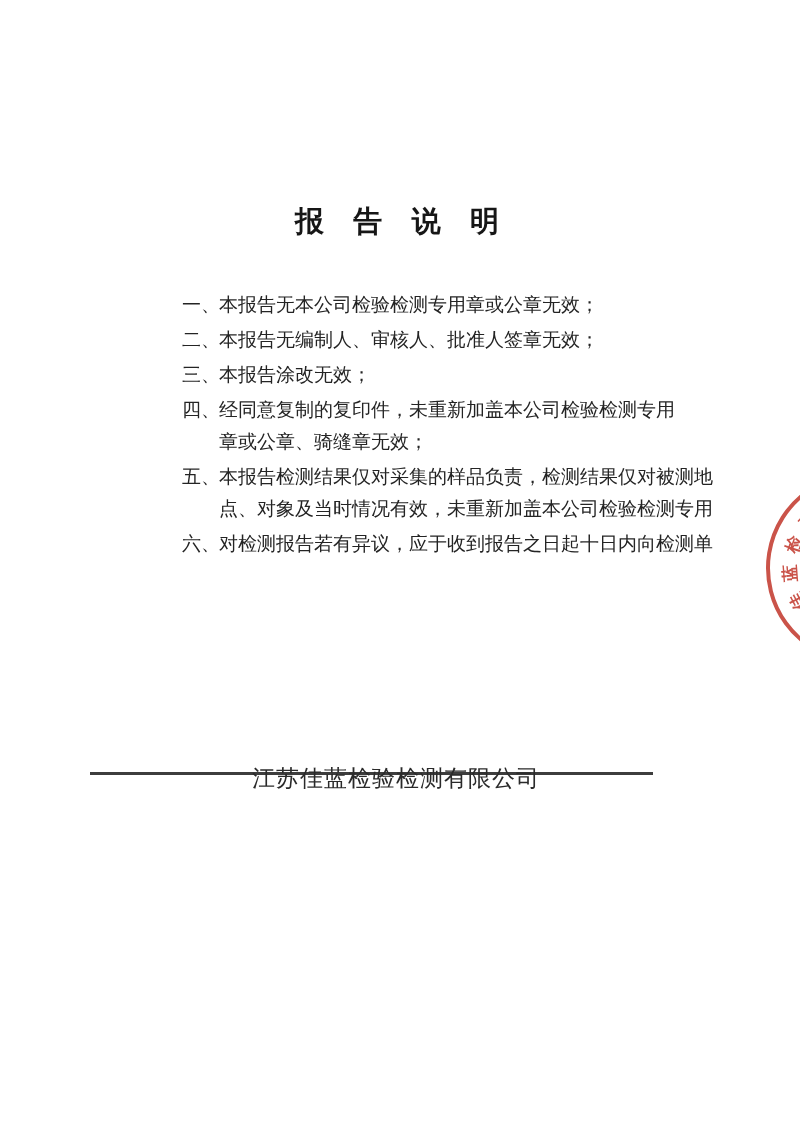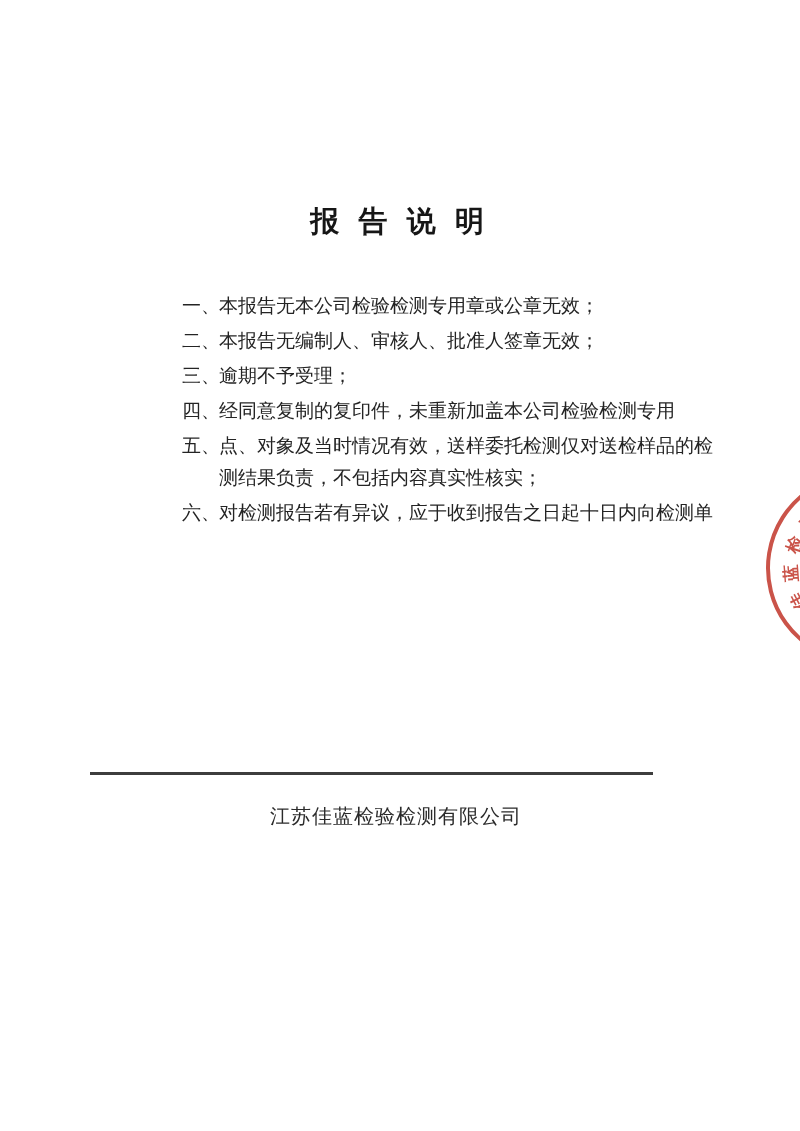--- a/index.html
+++ b/index.html
@@ -2,21 +2,21 @@
 <html><head>
 <meta charset="utf-8">
 <style>
   html, body { margin: 0; padding: 0; background: #ffffff; }
   .page {
     position: relative;
     width: 800px;
     height: 1131px;
     background: #ffffff;
     overflow: hidden;
-    font-family: Liberation Serif, serif;
+    font-family: Liberation Mono, monospace;
     color: #1f1f1f;
   }
   .page-title {
     position: absolute;
     top: 202px;
     left: 0;
     width: 800px;
     text-align: center;
     font-size: 29px;
     font-weight: bold;
@@ -51,25 +51,25 @@
   .divider-line {
     position: absolute;
     top: 772px;
     left: 90px;
     width: 563px;
     height: 3px;
     background: #3d3d3d;
   }
   .company-name {
     position: absolute;
-    top: 803px;
+    top: 763px;
     left: 0;
     width: 792px;
     text-align: center;
-    font-size: 20px;
+    font-size: 23px;
     letter-spacing: 1px;
     color: #2a2a2a;
     white-space: nowrap;
   }
   
   .seal-stamp {
     position: absolute;
     left: 766px;
     top: 472px;
     width: 192px;
@@ -122,36 +122,37 @@
     <div class="note-item">
       <span class="note-marker">二、</span>
       <div class="note-lines">
         <div class="note-line">本报告无编制人、审核人、批准人签章无效；</div>
       </div>
     </div>
 
     <div class="note-item">
       <span class="note-marker">三、</span>
       <div class="note-lines">
-        <div class="note-line">逾期不予受理；</div>
+        <div class="note-line">本报告涂改无效；</div>
       </div>
     </div>
 
     <div class="note-item">
       <span class="note-marker">四、</span>
       <div class="note-lines">
         <div class="note-line">经同意复制的复印件，未重新加盖本公司检验检测专用</div>
+        <div class="note-line">章或公章、骑缝章无效；</div>
       </div>
     </div>
 
     <div class="note-item">
       <span class="note-marker">五、</span>
       <div class="note-lines">
-        <div class="note-line">点、对象及当时情况有效，送样委托检测仅对送检样品的检</div>
-        <div class="note-line">测结果负责，不包括内容真实性核实；</div>
+        <div class="note-line">本报告检测结果仅对采集的样品负责，检测结果仅对被测地</div>
+        <div class="note-line">点、对象及当时情况有效，未重新加盖本公司检验检测专用</div>
       </div>
     </div>
 
     <div class="note-item">
       <span class="note-marker">六、</span>
       <div class="note-lines">
         <div class="note-line">对检测报告若有异议，应于收到报告之日起十日内向检测单</div>
       </div>
     </div>
 

